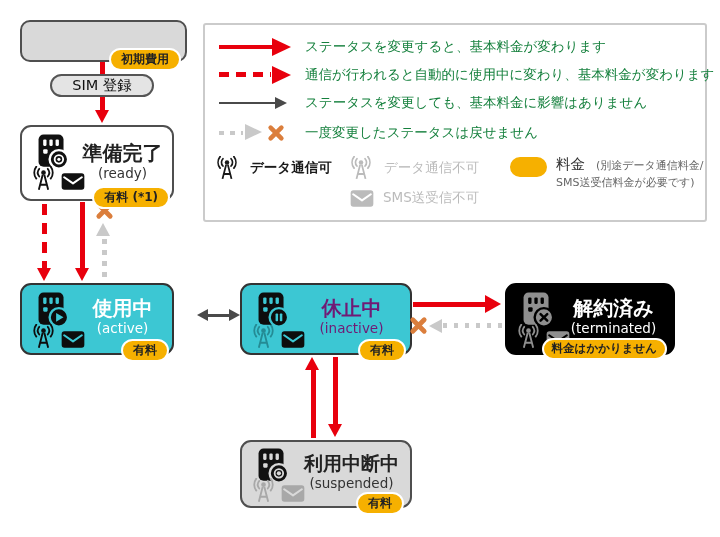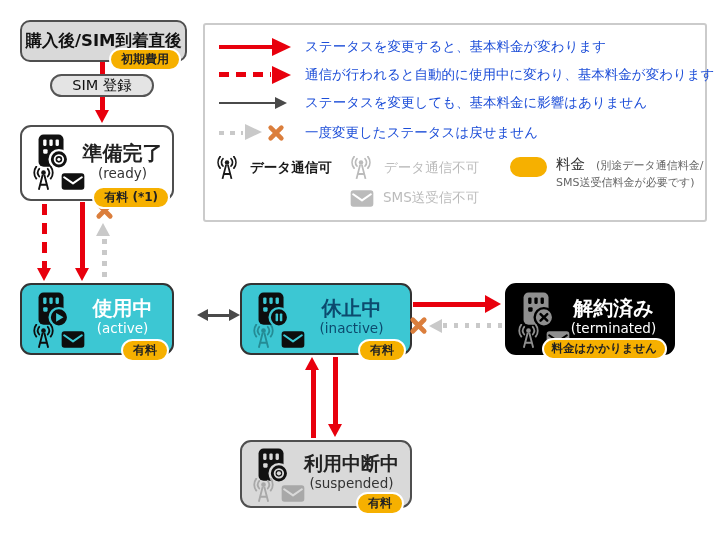--- a/index.html
+++ b/index.html
@@ -47,21 +47,21 @@
   .ready .tw{top:15px;}
   .ready .sub{color:#333;}
 
   .active{left:20px;top:283px;background:var(--cyan);border:2.5px solid #333;--flap:var(--cyan);}
   .active .sim,.active .ant,.active .ml{color:#0d0d0d;}
   .active .title,.active .sub{color:#fff;}
 
   .inactive{left:240px;top:283px;width:172px;background:var(--cyan);border:2.5px solid #333;--flap:var(--cyan);}
   .inactive .sim,.inactive .ml{color:#0d0d0d;}
   .inactive .ant{color:rgba(0,50,55,.4);}
-  .inactive .title,.inactive .sub{color:#0c4a6e;}
+  .inactive .title,.inactive .sub{color:#701a75;}
 
   .terminated{left:505px;top:283px;width:170px;background:#000;border:2.5px solid #000;--flap:#000;}
   .terminated .sim,.terminated .ant,.terminated .ml{color:#8F8F8F;}
   .terminated .title,.terminated .sub{color:#fff;}
   .terminated .tw{left:52px;}
 
   .suspended{left:240px;top:440px;width:172px;height:68px;background:var(--graybox);border:2.5px solid var(--bdr);--flap:var(--graybox);}
   .suspended .sim{color:#111;top:5px;}
   .suspended .ant{color:#A8A8A8;top:36px;}
   .suspended .ml{color:#A8A8A8;top:43px;}
@@ -86,21 +86,21 @@
   .tri.left-dk{border-top:6.5px solid transparent;border-bottom:6.5px solid transparent;border-right:11px solid #4a4a4a;}
   .tri.right-dk{border-top:6.5px solid transparent;border-bottom:6.5px solid transparent;border-left:11px solid #4a4a4a;}
   .xmark{position:absolute;width:19px;height:19px;z-index:3;}
 
   
   .legend{
     position:absolute;left:203px;top:23px;width:504px;height:199px;background:#fff;
     border:2px solid #CBCBCB;border-radius:3px;box-sizing:border-box;
   }
   .lrow{position:absolute;left:12px;display:flex;align-items:center;gap:12px;
-    font-size:13.5px;color:#1d4ed8;white-space:nowrap;height:21px;}
+    font-size:13.5px;color:#15803d;white-space:nowrap;height:21px;}
   .la{position:relative;width:76px;height:20px;flex:none;}
   .la .ln,.la .hd,.la .xm{position:absolute;}
   .la1 .ln{left:2px;top:8px;width:54px;height:4px;background:var(--red);}
   .la1 .hd{left:55px;top:1px;border-top:9px solid transparent;border-bottom:9px solid transparent;border-left:19px solid var(--red);}
   .la2 .ln{left:2px;top:7.5px;width:52px;height:5px;background:repeating-linear-gradient(90deg,var(--red) 0 10px,transparent 10px 17px);}
   .la2 .hd{left:55px;top:1px;border-top:9px solid transparent;border-bottom:9px solid transparent;border-left:19px solid var(--red);}
   .la3 .ln{left:2px;top:9px;width:56px;height:2.5px;background:#4a4a4a;}
   .la3 .hd{left:58px;top:4px;border-top:6px solid transparent;border-bottom:6px solid transparent;border-left:12px solid #4a4a4a;}
   .la4 .ln{left:2px;top:8px;width:24px;height:4.5px;background:repeating-linear-gradient(90deg,var(--dot) 0 4.5px,transparent 4.5px 11px);}
   .la4 .hd{left:28px;top:1.5px;border-top:8.5px solid transparent;border-bottom:8.5px solid transparent;border-left:17px solid var(--dot);}
@@ -140,21 +140,20 @@
         <rect x="11" y="17.5" width="4.8" height="4.8" rx="1.2" fill="var(--flap,#fff)"></rect>
         <circle cx="28" cy="28.5" r="10" fill="currentColor" stroke="var(--flap,#fff)" stroke-width="2.6"></circle>
       </symbol>
       <symbol id="icn-x" viewBox="0 0 20 20">
         <path d="M4 4l12 12M16 4 4 16" stroke="#DB7E3C" stroke-width="5" stroke-linecap="round"></path>
       </symbol>
     </defs>
   </svg>
 
   <div class="node start">
-    <span>購入後/SIM到着直後</span>
     <span class="pill" style="right:4px;bottom:-11px;">初期費用</span>
   </div>
 
   <div class="vline red" style="left:100px;top:62px;height:50px;"></div>
   <div class="tri down-red" style="left:95px;top:110px;"></div>
   <div class="pill-node">
     <span>SIM 登録</span>
   </div>
 
   <div class="node state ready">

